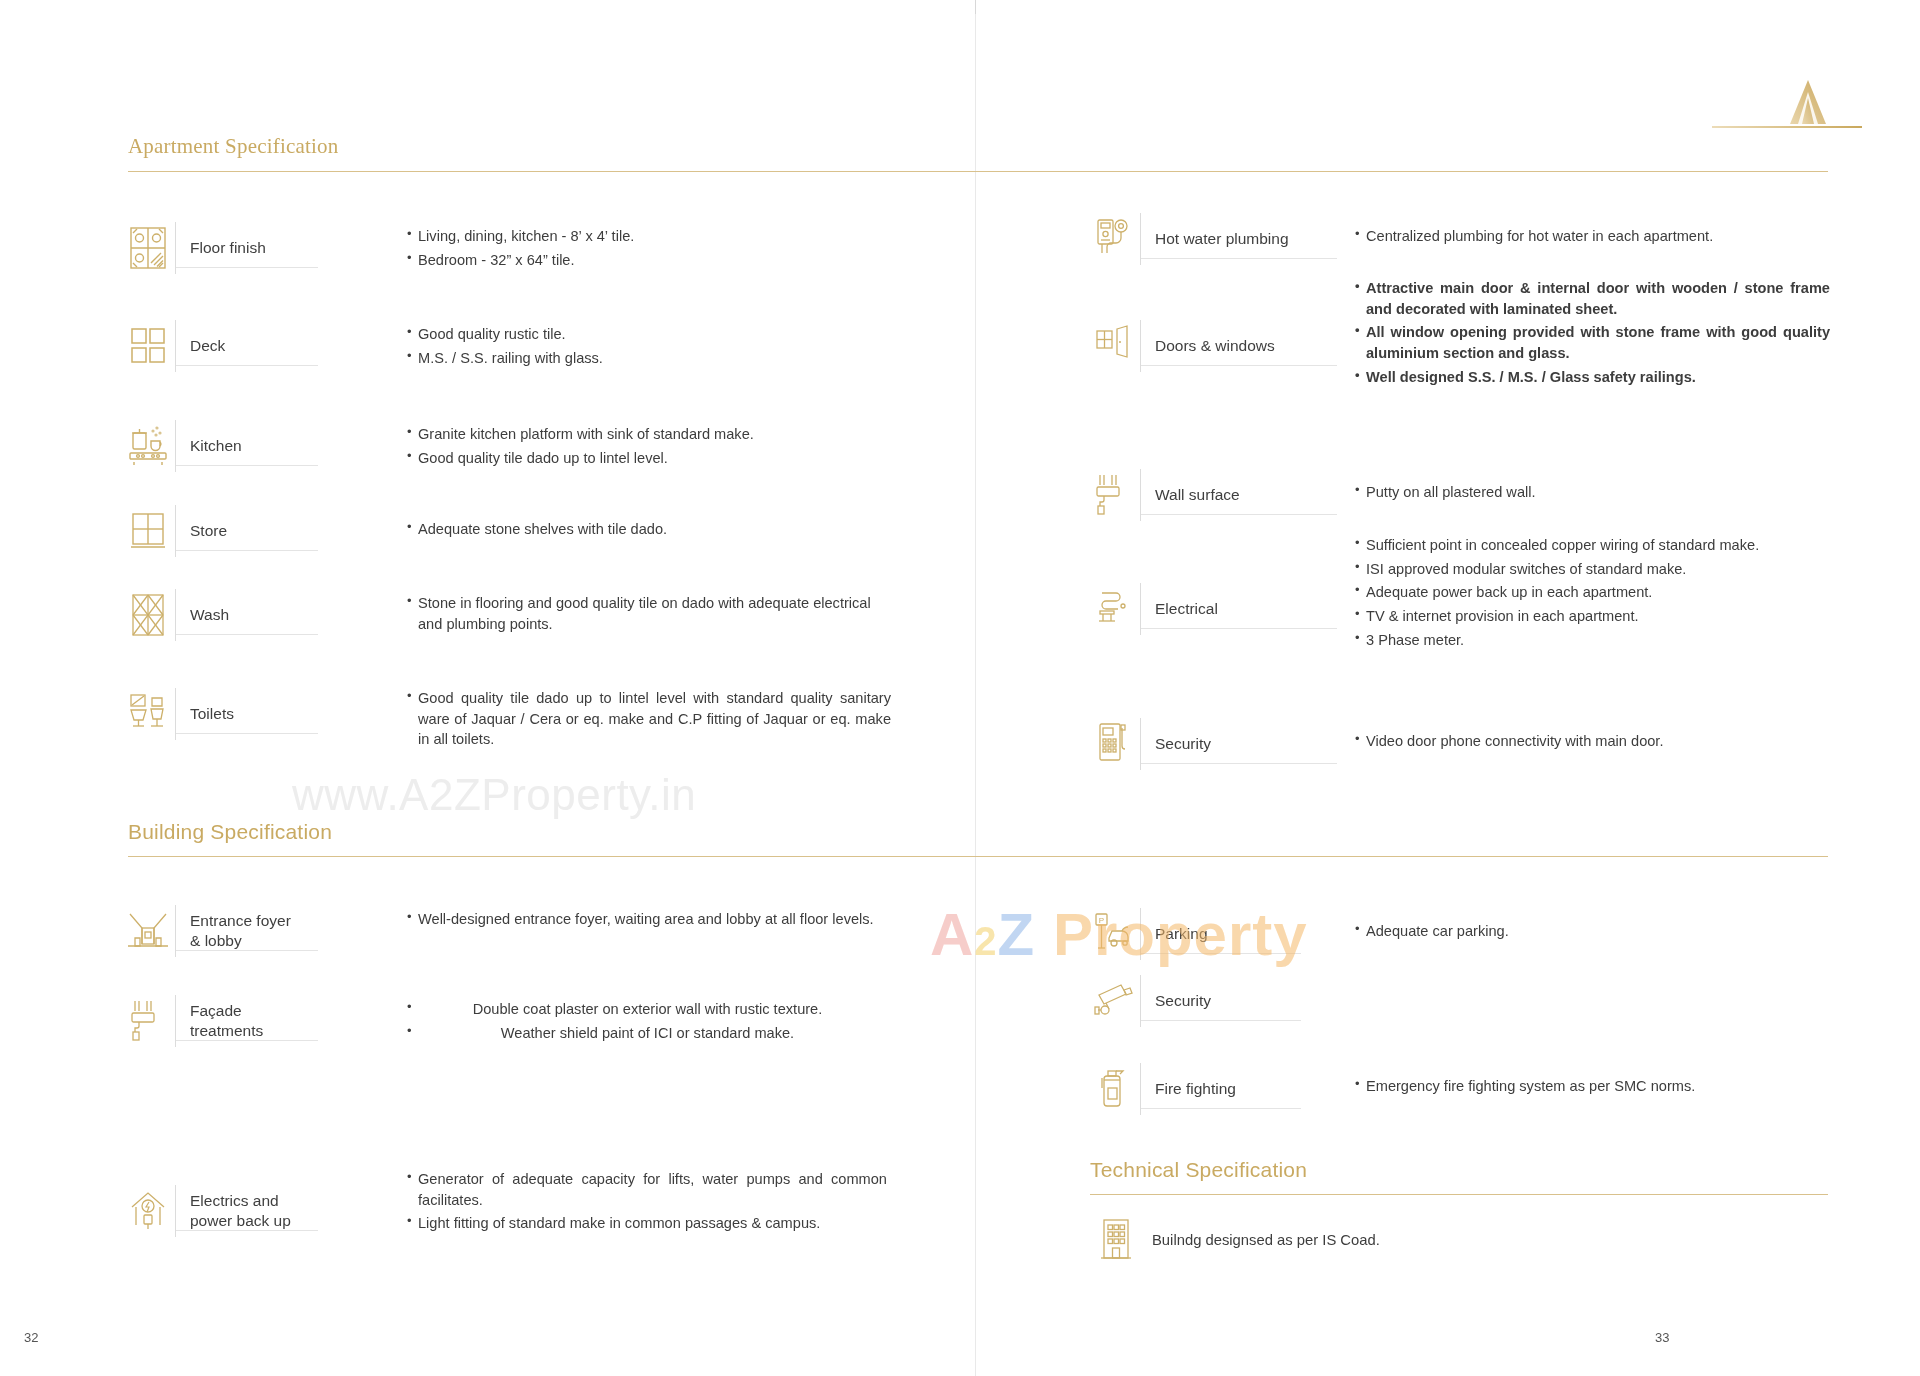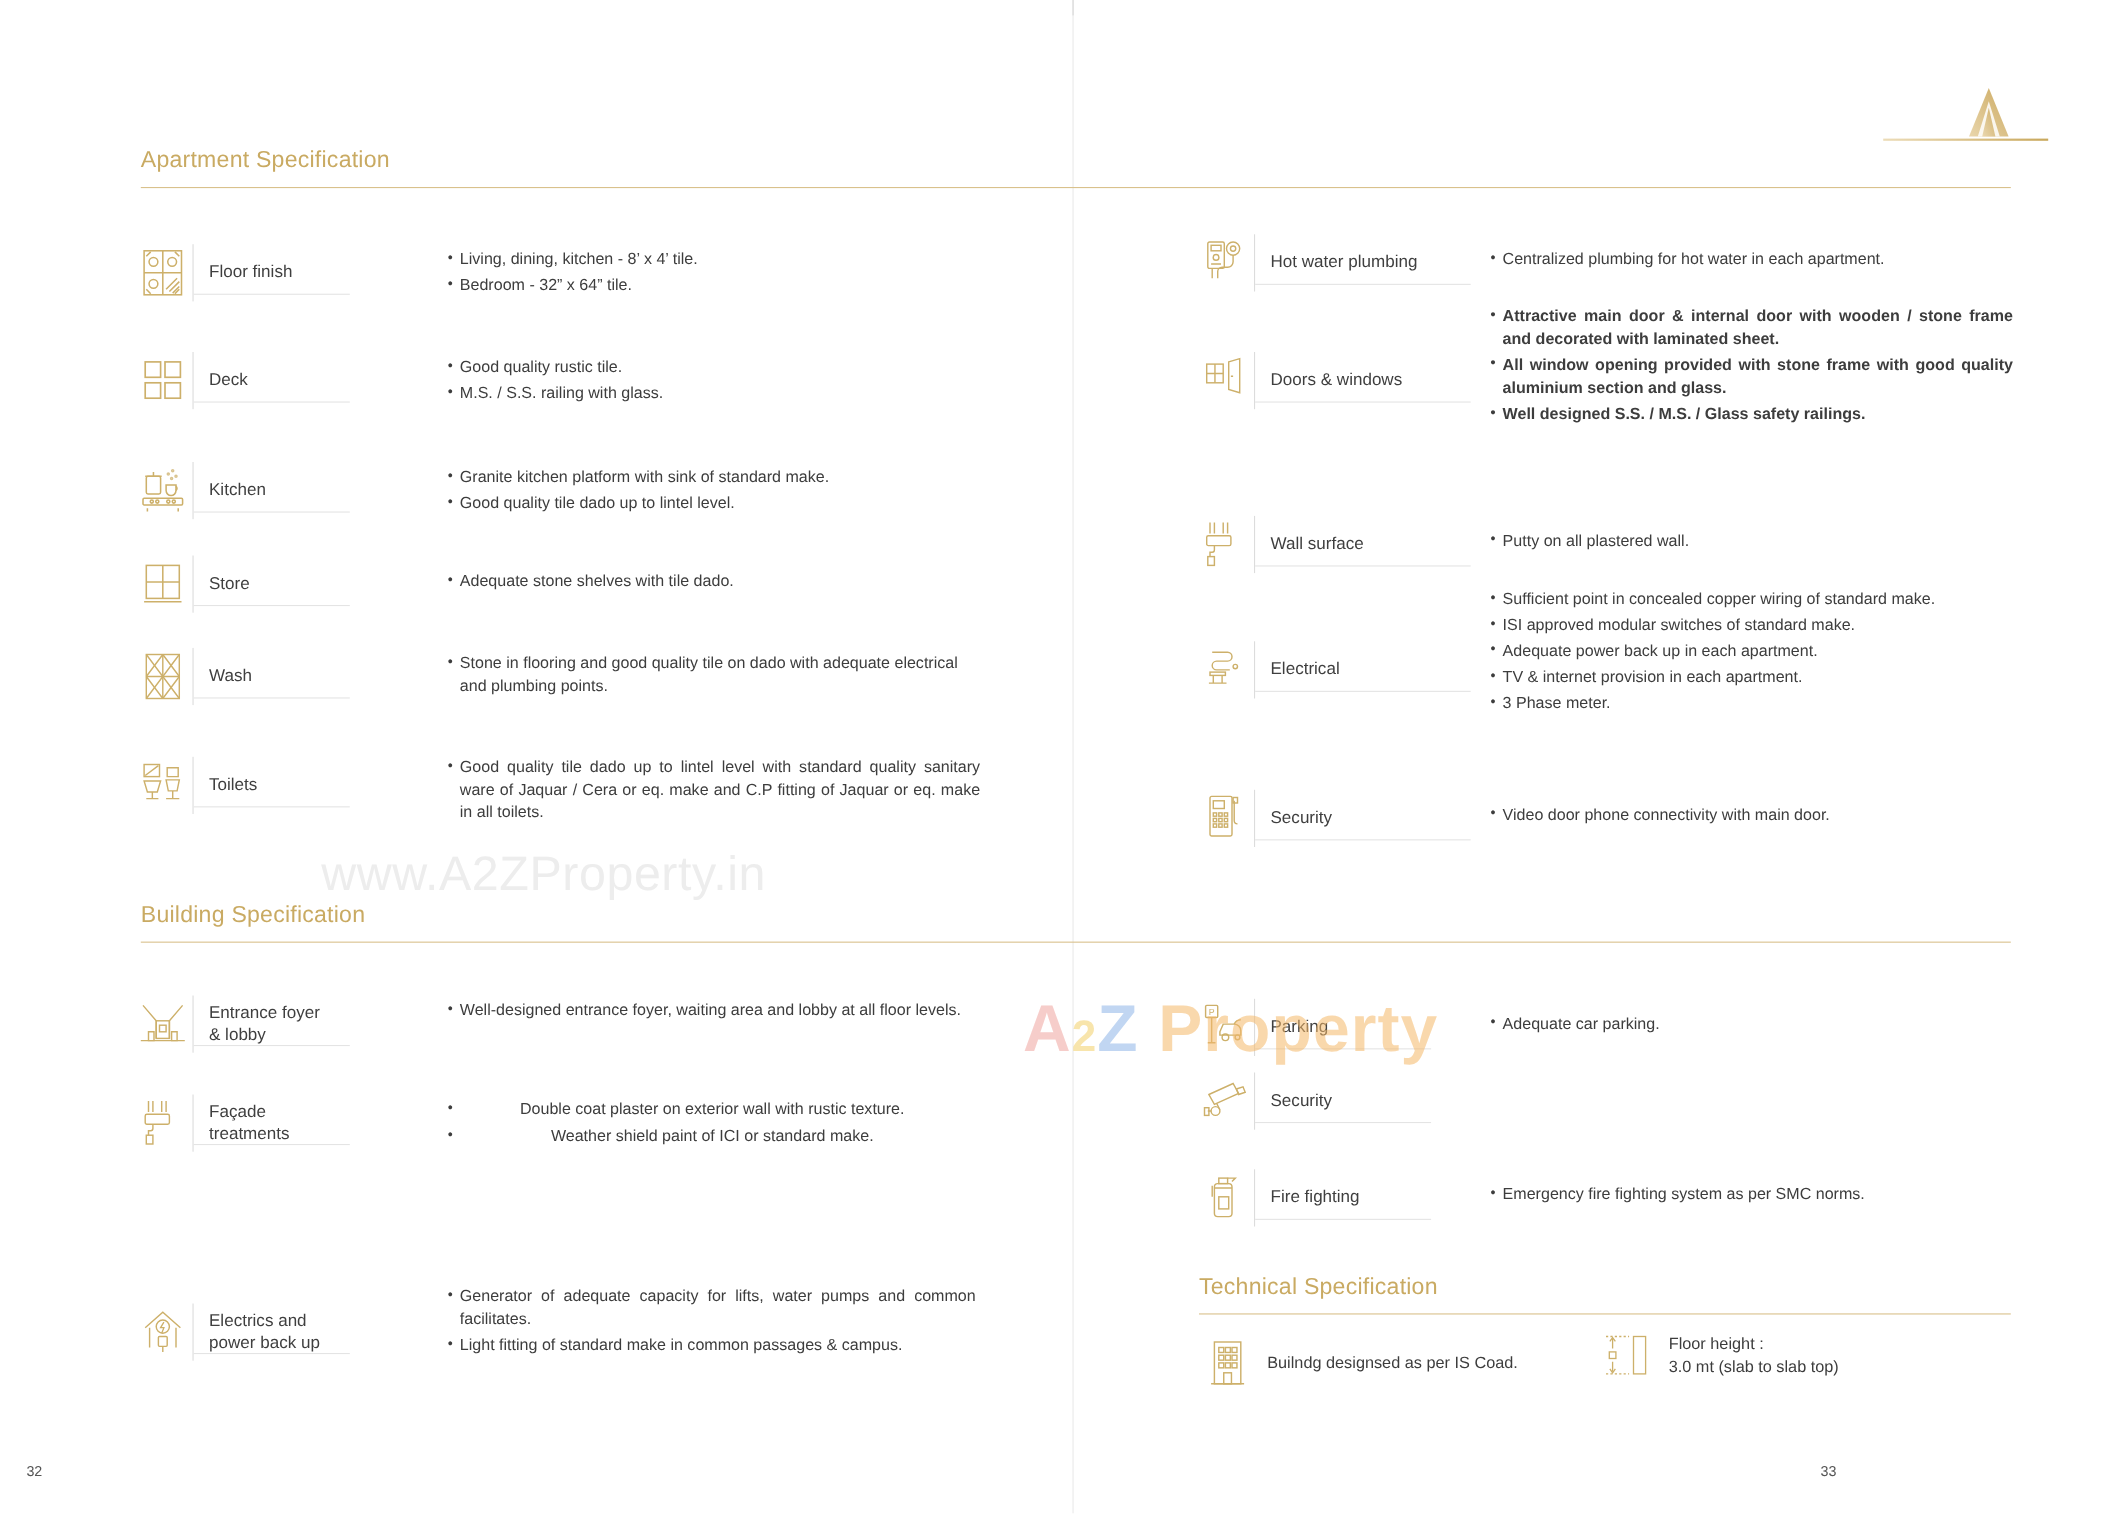--- a/index.html
+++ b/index.html
@@ -112,21 +112,21 @@
           <stop offset="100%" stop-color="#c9a558"></stop>
         </linearGradient>
       </defs>
       <path d="M78 50 L96 6 L114 50 Z" fill="url(#gLogo)" opacity="0.95"></path>
       <path d="M96 18 L86 50 L106 50 Z" fill="#ffffff" opacity="0.85"></path>
       <path d="M96 24 L90 50 L102 50 Z" fill="url(#gLogo)" opacity="0.9"></path>
     </svg>
     <div class="bar"></div>
   </div>
 
-  <div class="section" style="left:128px;top:134px;width:1700px;">
+  <div class="section" style="left:128px;top:134px;width:1700px;font-family:Liberation Serif, serif;">
     <div class="section-title">Apartment Specification</div>
     <div class="section-rule"></div>
   </div>
 
   <div class="spec-row" style="left:125px;top:222px;">
     <div class="ico">
       <svg width="42" height="46" viewBox="0 0 42 46" fill="none" stroke="#cdb06a" stroke-width="1.4">
         <rect x="4" y="3" width="34" height="40"></rect>
         <line x1="21" y1="3" x2="21" y2="43"></line>
           <line x1="4" y1="23" x2="38" y2="23"></line>
@@ -507,35 +507,20 @@
             <rect x="20" y="24" width="4.5" height="4.5"></rect>
             <rect x="26" y="24" width="4.5" height="4.5"></rect>
         </g>
         <rect x="18.5" y="33" width="7" height="10"></rect>
         <line x1="7" y1="43" x2="37" y2="43"></line>
       </svg>
     </div>
     <div class="tech-text">Builndg designsed as per IS Coad.</div>
   </div>
 
-  <div class="tech-item" style="left:1455px;top:1208px;">
-    <div class="tico">
-      <svg width="52" height="50" viewBox="0 0 52 50" fill="none" stroke="#cdb06a" stroke-width="1.2">
-        <line x1="5" y1="7" x2="26" y2="7" stroke-dasharray="2 2"></line>
-        <line x1="5" y1="41" x2="26" y2="41" stroke-dasharray="2 2"></line>
-        <path d="M11 9 v9 M11 30 v9"></path>
-        <path d="M8.5 11.5 L11 8 L13.5 11.5"></path>
-        <path d="M8.5 36.5 L11 40 L13.5 36.5"></path>
-        <rect x="8" y="21" width="6" height="6"></rect>
-        <rect x="30" y="7" width="11" height="34"></rect>
-      </svg>
-    </div>
-    <div class="tech-text">Floor height :
-3.0 mt (slab to slab top)</div>
-  </div>
 
   <div class="wm1">www.A2ZProperty.in</div>
 
   <div class="wm2">
     <span class="r">A</span><span class="y" style="font-size:40px;">2</span><span class="b">Z</span>&nbsp;<span class="o">Property</span>
   </div>
 
   <div class="pageno left">32</div>
   <div class="pageno right">33</div>
 

